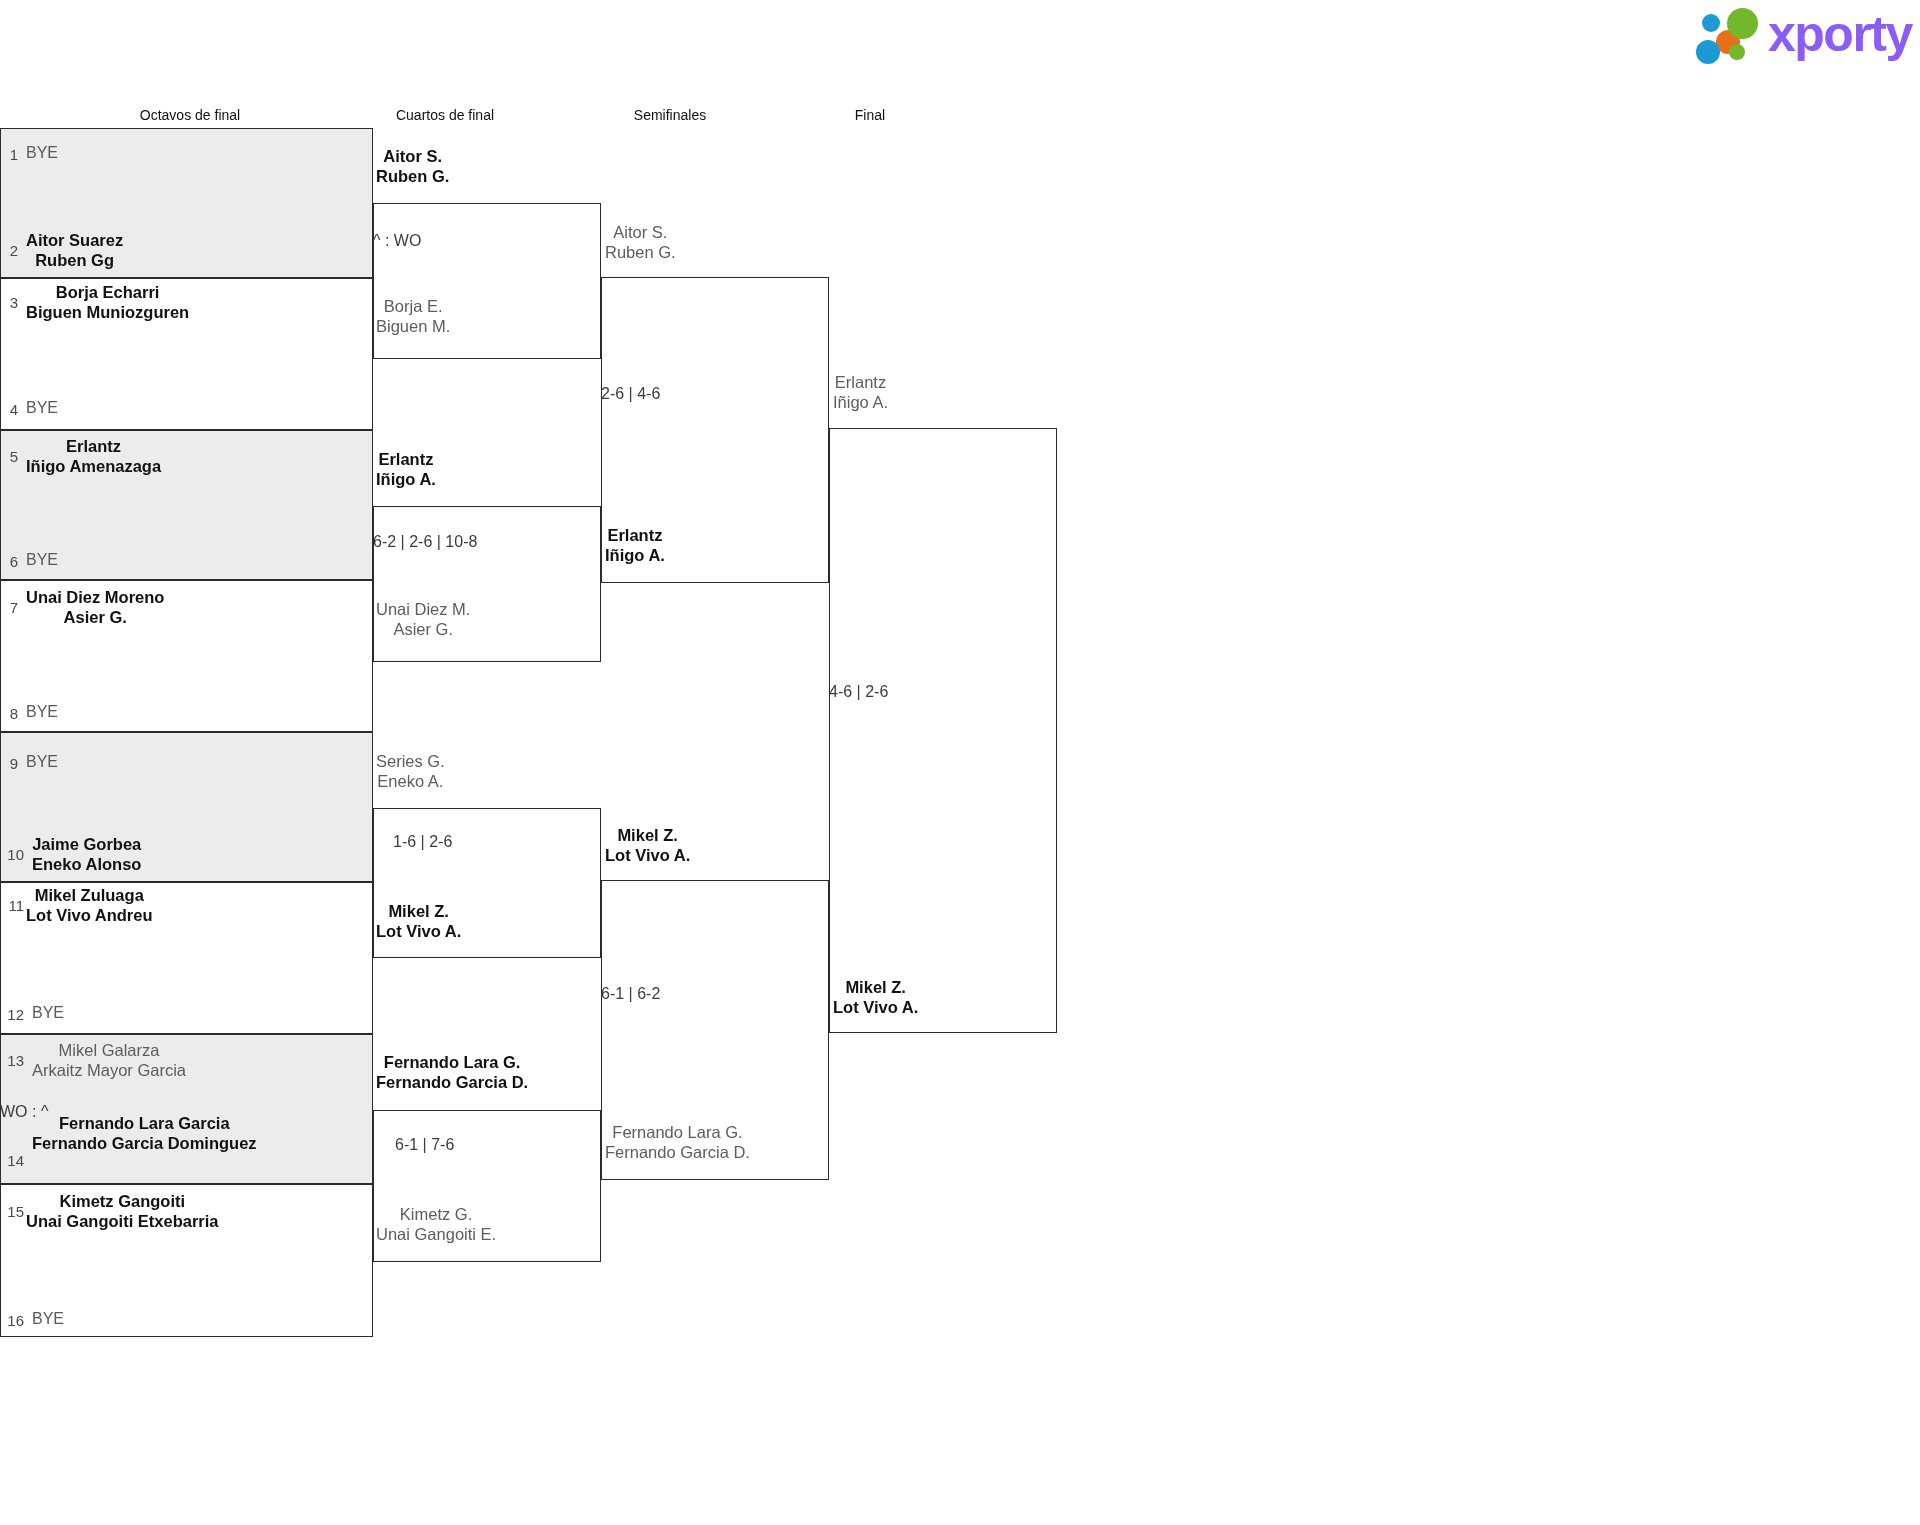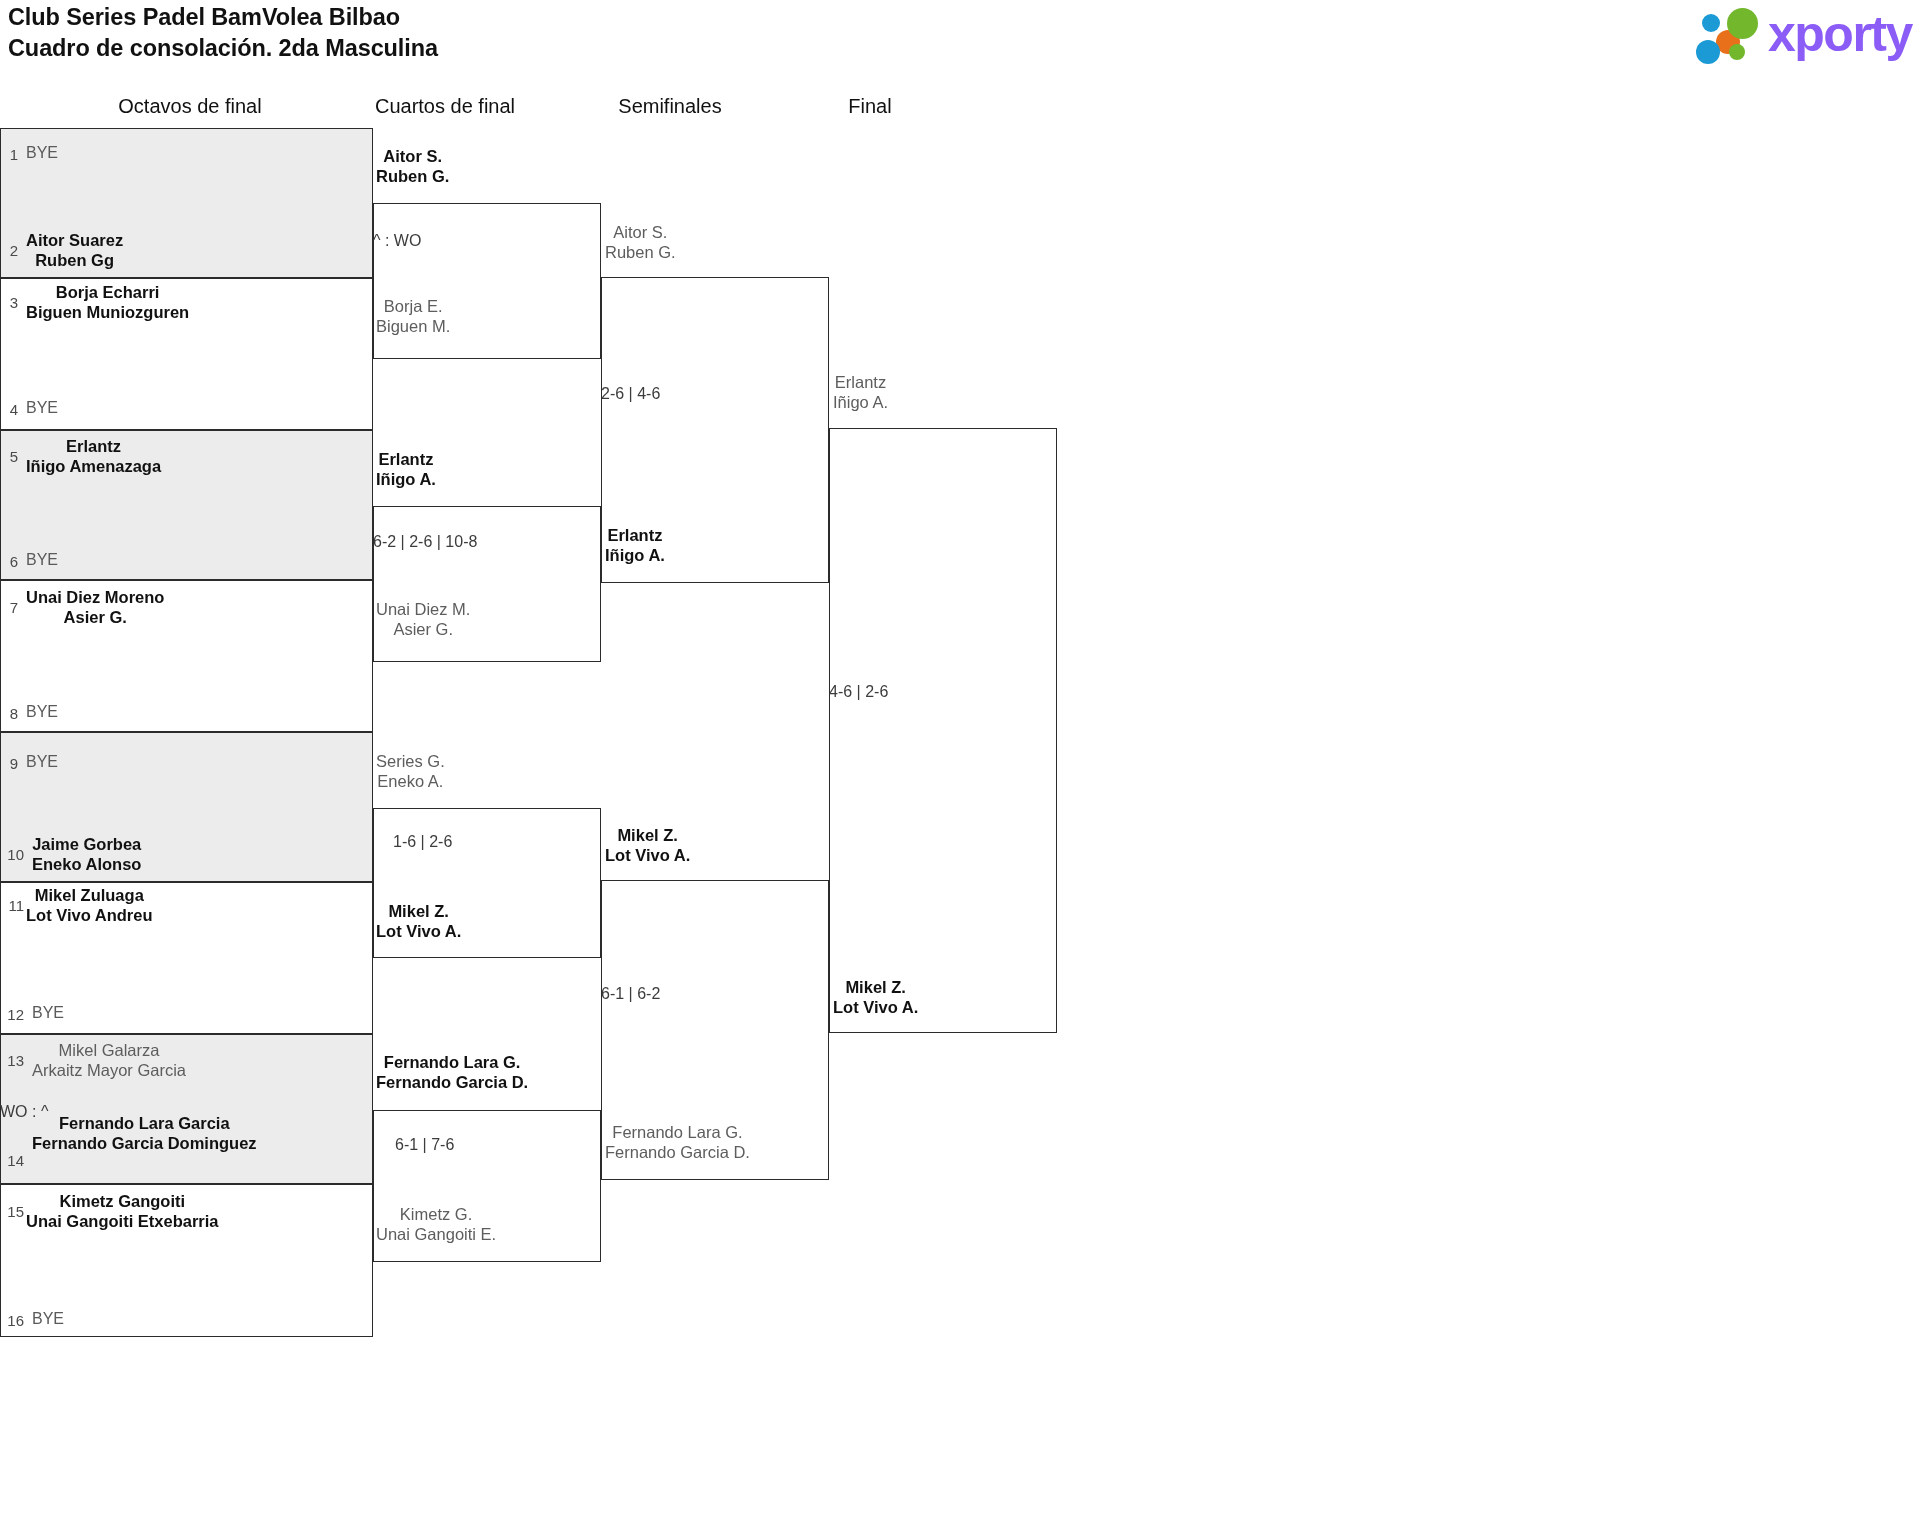--- a/index.html
+++ b/index.html
@@ -58,24 +58,25 @@
     font-size: 50px;
     font-weight: bold;
     color: #8b5cf6;
     letter-spacing: -1.5px;
     line-height: 60px;
   }
 
   
   .round-header {
     position: absolute;
-    font-size: 20px;
+    font-size: 14px;
     color: #111111;
     text-align: center;
     white-space: nowrap;
+    margin-top: 12px;
   }
 
   
   .slot-box {
     position: absolute;
     box-sizing: border-box;
     border: 1px solid #2b2b2b;
   }
   .shaded { background: #ececec; }
 
@@ -105,24 +106,20 @@
     color: #3c3c3c;
     text-align: left;
     white-space: nowrap;
   }
 </style>
 </head>
 <body>
 
 <div id="root">
 
-  <div class="title-block">
-    <span class="title-line">Club Series Padel BamVolea Bilbao</span>
-    <span class="title-line">Cuadro de consolación. 2da Masculina</span>
-  </div>
 
   <div class="logo">
     <div class="logo-dots">
       <span class="dot dot-blue-sm"></span>
       <span class="dot dot-orange"></span>
       <span class="dot dot-blue-lg"></span>
       <span class="dot dot-green-lg"></span>
       <span class="dot dot-green-sm"></span>
     </div>
     <div class="logo-word">xporty</div>

